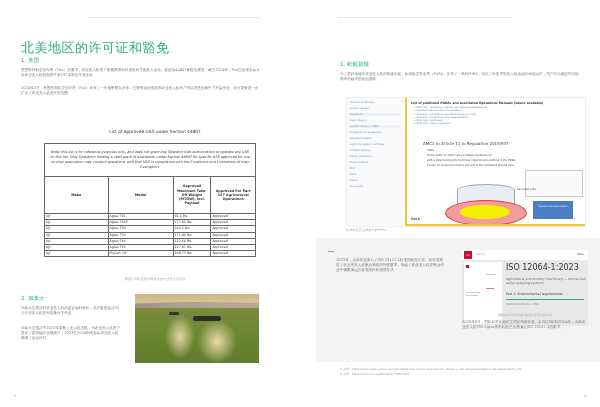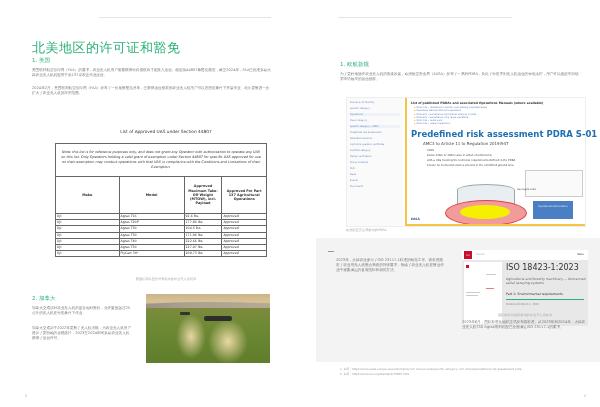--- a/index.html
+++ b/index.html
@@ -1,18 +1,18 @@
 <!DOCTYPE html>
 <html><head>
 <meta charset="utf-8">
 <style>
   html,body{margin:0;padding:0;background:#ffffff;}
   body{width:600px;height:407px;position:relative;overflow:hidden;font-family:"DejaVu Sans",sans-serif;color:#555;}
   .page{position:absolute;top:0;height:407px;background:#fff;}
-  .page.left{left:11px;width:300px;}
+  .page.left{left:0;width:300px;}
   .page.right{left:300px;width:300px;}
   .topline{position:absolute;top:17px;height:1px;background:#e4e4e4;}
   .h1{position:absolute;font-size:13px;color:#2bb07a;letter-spacing:0.5px;white-space:nowrap;}
   .h2{position:absolute;font-size:5.5px;color:#2bb07a;white-space:nowrap;}
   .para{position:absolute;font-size:3.6px;line-height:5px;color:#777;}
   .caption{position:absolute;font-size:3.2px;color:#aaa;text-align:center;white-space:nowrap;}
   .pgnum{position:absolute;font-size:3.5px;color:#bbb;}
 
   
   .tbl-title{position:absolute;left:20px;width:270px;top:129px;text-align:center;font-size:4.3px;color:#333;}
@@ -185,21 +185,20 @@
   <div class="ybar"></div>
   <div class="list-title">List of published PDRAs and associated Operations Manuals (where available)</div>
   <ul>
     <li>PDRA-G01 – Operations in BVLOS, over sparsely populated areas</li>
     <li>Operations Manual PDRA-G01 operations</li>
     <li>PDRA-S01 – Surveillance, agricultural spraying in VLOS</li>
     <li>PDRA-S02 – Surveillance, long range operations</li>
     <li>PDRA-G02 – Aerial work</li>
     <li>PDRA-G03 – Linear inspections</li>
   </ul>
-  <div class="pdra">Predefined risk assessment PDRA S-01</div>
   <div class="amc">AMC3 to Article 11 to Regulation 2019/947</div>
   <div class="bul" style="top:51px;">VLOS</div>
   <div class="bul" style="top:56px;">below 120m or 150m (also in urban environment)</div>
   <div class="bul" style="top:61px;">with a UAS meeting the technical requirements defined in the PDRA</div>
   <div class="bul" style="top:66px;">Ensure no involved person is present in the controlled ground area</div>
   <div class="mini"></div>
   <div class="cyl"></div>
   <div class="ring"></div>
   <div class="core"></div>
   <div class="maxh">Max height 120m</div>
@@ -219,21 +218,21 @@
   <div class="isologo">ISO</div>
   <div class="search">Search</div>
   <div class="menu">Menu</div>
   <div class="doc">
     <div class="sq"></div>
     <div class="ln" style="left:2px;top:30px;width:14px;"></div>
     <div class="ln" style="left:2px;top:33px;width:12px;"></div>
     <div class="ln" style="left:22px;top:12px;width:10px;"></div>
     <div class="ln" style="left:22px;top:26px;width:8px;background:#e08080;"></div>
   </div>
-  <div class="ttl">ISO 18423-1:2023</div>
+  <div class="ttl">ISO 12064-1:2023</div>
   <div class="sub">Agricultural and forestry machinery — Unmanned aerial spraying systems</div>
   <div class="part">Part 1: Environmental requirements</div>
   <div class="rule"></div>
   <div class="pub">Published Edition 1, 2023</div>
 </div>
 <div class="caption" style="left:462px;width:126px;top:313px;">国际标准化组织发布的农业无人机标准</div>
 <div class="para" style="left:462px;top:320px;width:124px;">2023年6月，国际标准化组织正式发布该标准。从2023年到2024年，大疆农业无人机T50 Agras系列机型已全面满足ISO 23117-1的要求。</div>
 
 <div class="footnote" style="top:367px;">1. 来源：https://www.easa.europa.eu/en/domains/civil-drones-rpas/specific-category-civil-drones/predefined-risk-assessment-pdra</div>
 <div class="footnote" style="top:372px;">2. 来源：https://www.iso.org/standard/75955.html</div>

